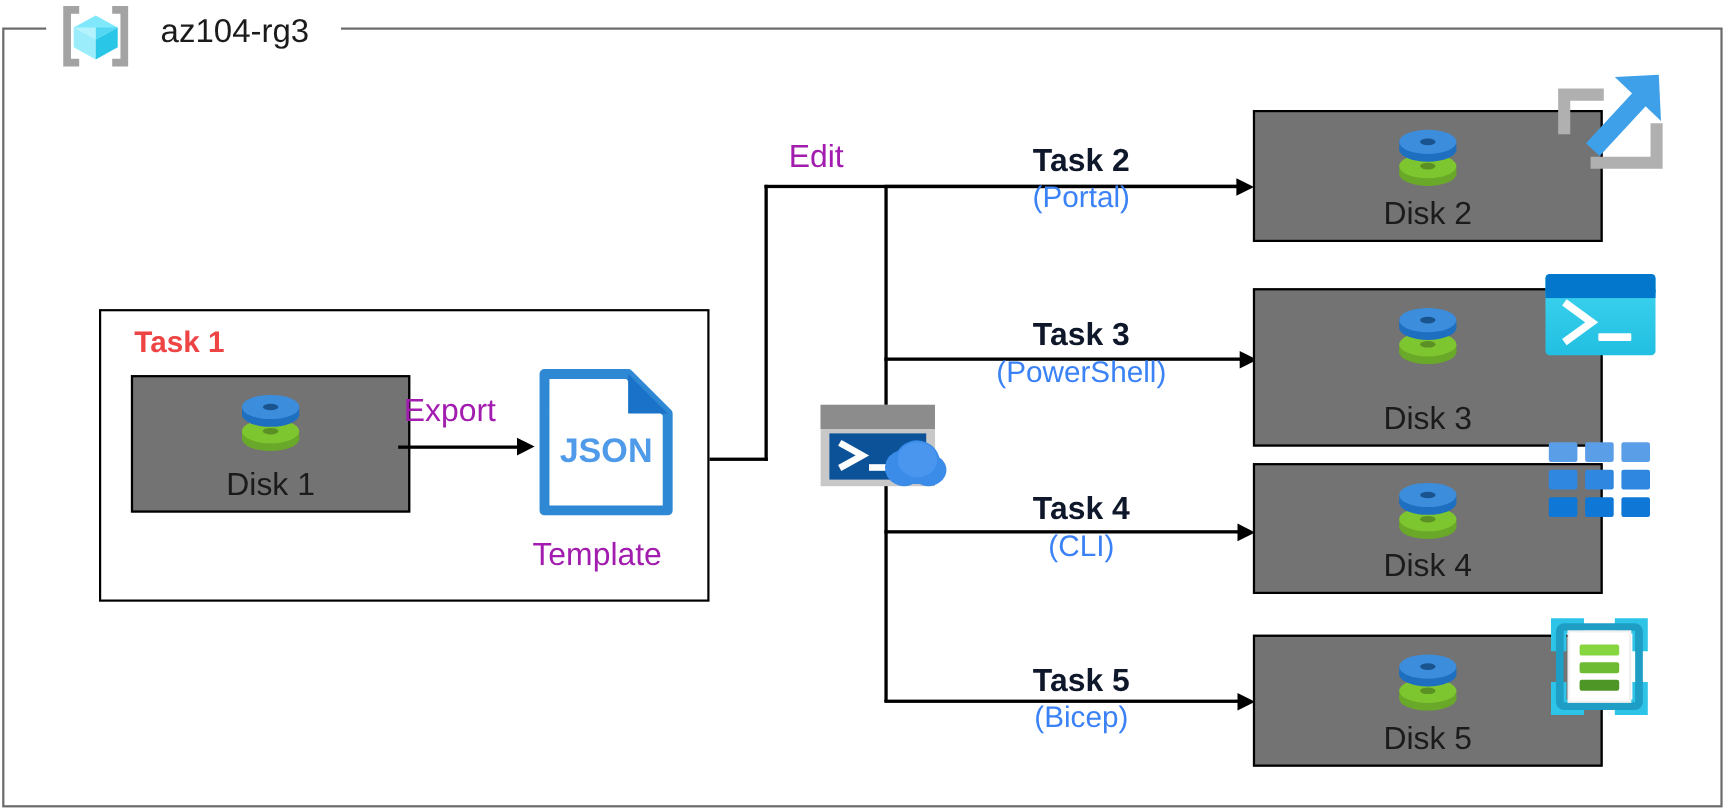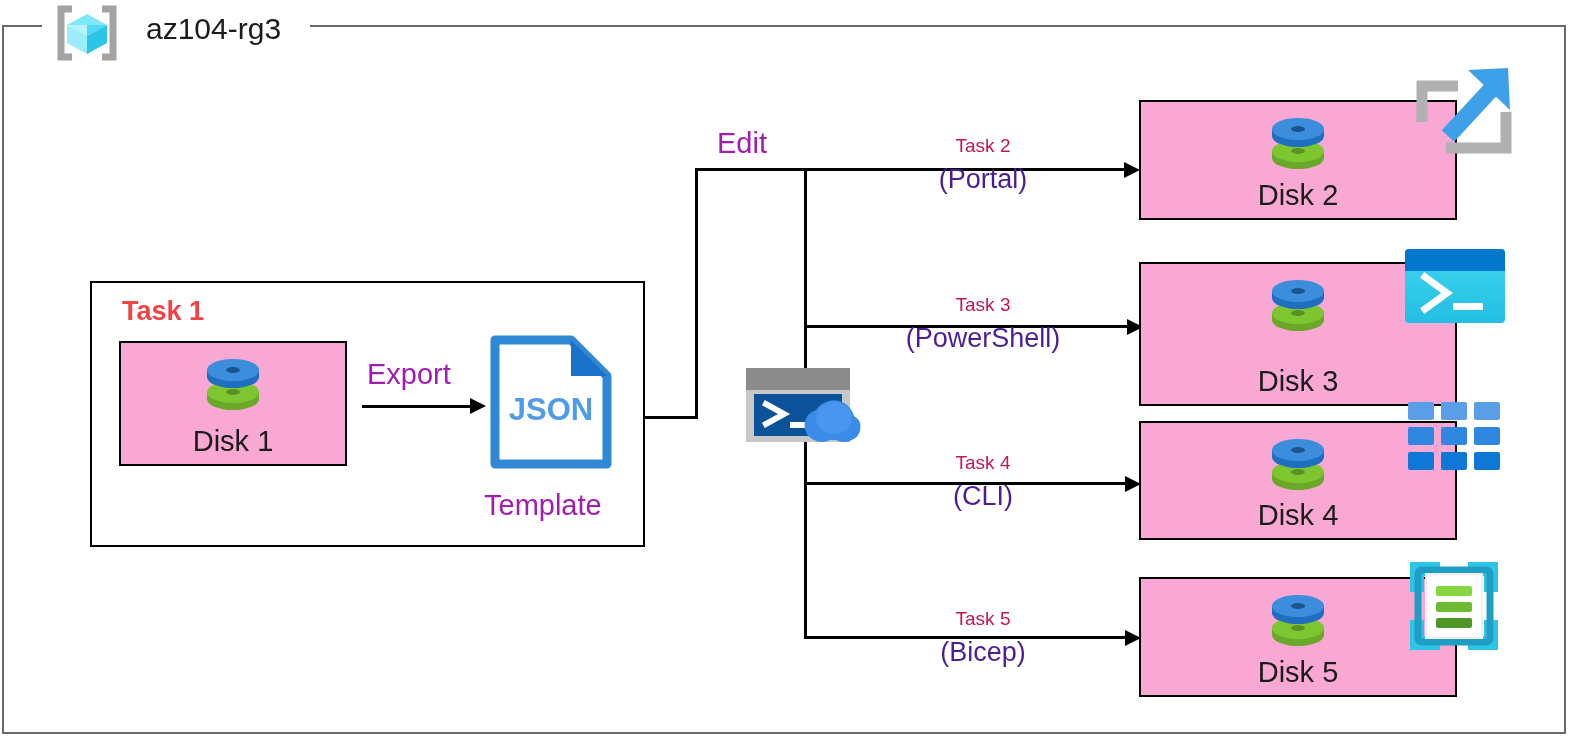--- a/index.html
+++ b/index.html
@@ -74,21 +74,21 @@
     top: 296px;
     font-size: 27px;
     font-weight: bold;
     color: #ef4444;
     line-height: 30px;
     white-space: nowrap;
   }
 
   .disk-box {
     position: absolute;
-    background: #f9a8d4;
+    background: #737373;
     border: 2px solid #000000;
     box-sizing: border-box;
   }
   .disk-box-label {
     position: absolute;
     left: 0;
     right: 0;
     bottom: 6px;
     text-align: center;
     font-size: 29px;
@@ -112,29 +112,29 @@
     line-height: 32px;
     white-space: nowrap;
   }
   .task-label {
     position: absolute;
     text-align: center;
     white-space: nowrap;
   }
   .task-label .tl-main {
     display: block;
-    font-size: 19px;
-    font-weight: normal;
-    color: #be185d;
+    font-size: 29px;
+    font-weight: bold;
+    color: #0f172a;
     line-height: 30px;
   }
   .task-label .tl-sub {
     display: block;
     font-size: 27px;
-    color: #4c1d95;
+    color: #3b82f6;
     line-height: 36px;
   }
 
   
   .conn {
     position: absolute;
     background: #000000;
   }
   .conn-h { height: 3px; }
   .conn-v { width: 3px; }
@@ -168,21 +168,21 @@
       <polygon points="57,23 37,34 37,52 57,41" fill="#29c6e8"></polygon>
       <polygon points="37,23 57,23 37,34" fill="#53d7f2"></polygon>
       <polygon points="17,23 37,23 37,34" fill="#b4f2fd"></polygon>
     </svg>
   </div>
   <div class="rg-label">az104-rg3</div>
 
   <div class="task1-box"></div>
   <div class="task1-title">Task 1</div>
 
-  <div class="disk-box" style="left:119px; top:341px; width:228px; height:125px;">
+  <div class="disk-box" style="left:119px; top:341px; width:254px; height:125px;">
     <div class="disk-icon-holder">
       <svg width="60" height="66" viewBox="0 0 60 66">
 
         <ellipse cx="30" cy="48" rx="26" ry="11" fill="#6aa82a"></ellipse>
         <rect x="4" y="41" width="52" height="8" fill="#6aa82a"></rect>
         <ellipse cx="30" cy="41" rx="26" ry="11" fill="#7ec62f"></ellipse>
         <ellipse cx="30" cy="41" rx="7" ry="3" fill="#5b9024"></ellipse>
 
         <ellipse cx="30" cy="26" rx="26" ry="11" fill="#1f6fc0"></ellipse>
         <rect x="4" y="19" width="52" height="8" fill="#1f6fc0"></rect>

